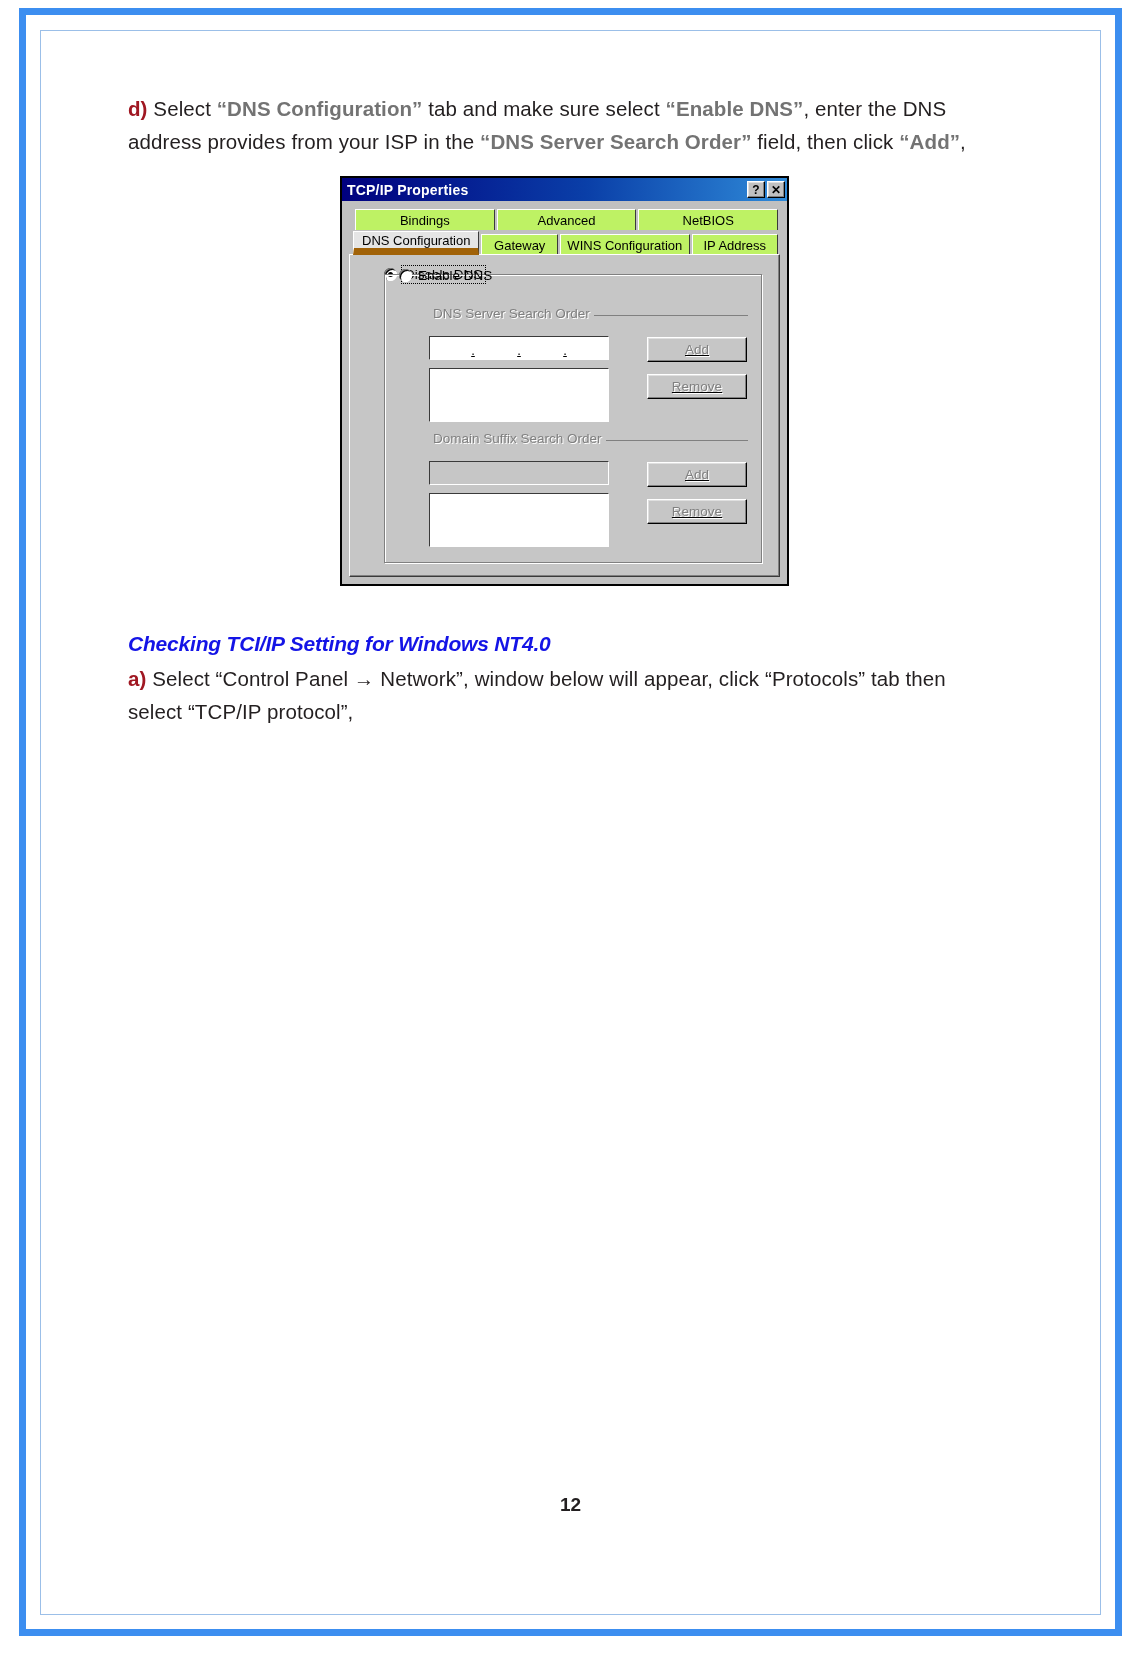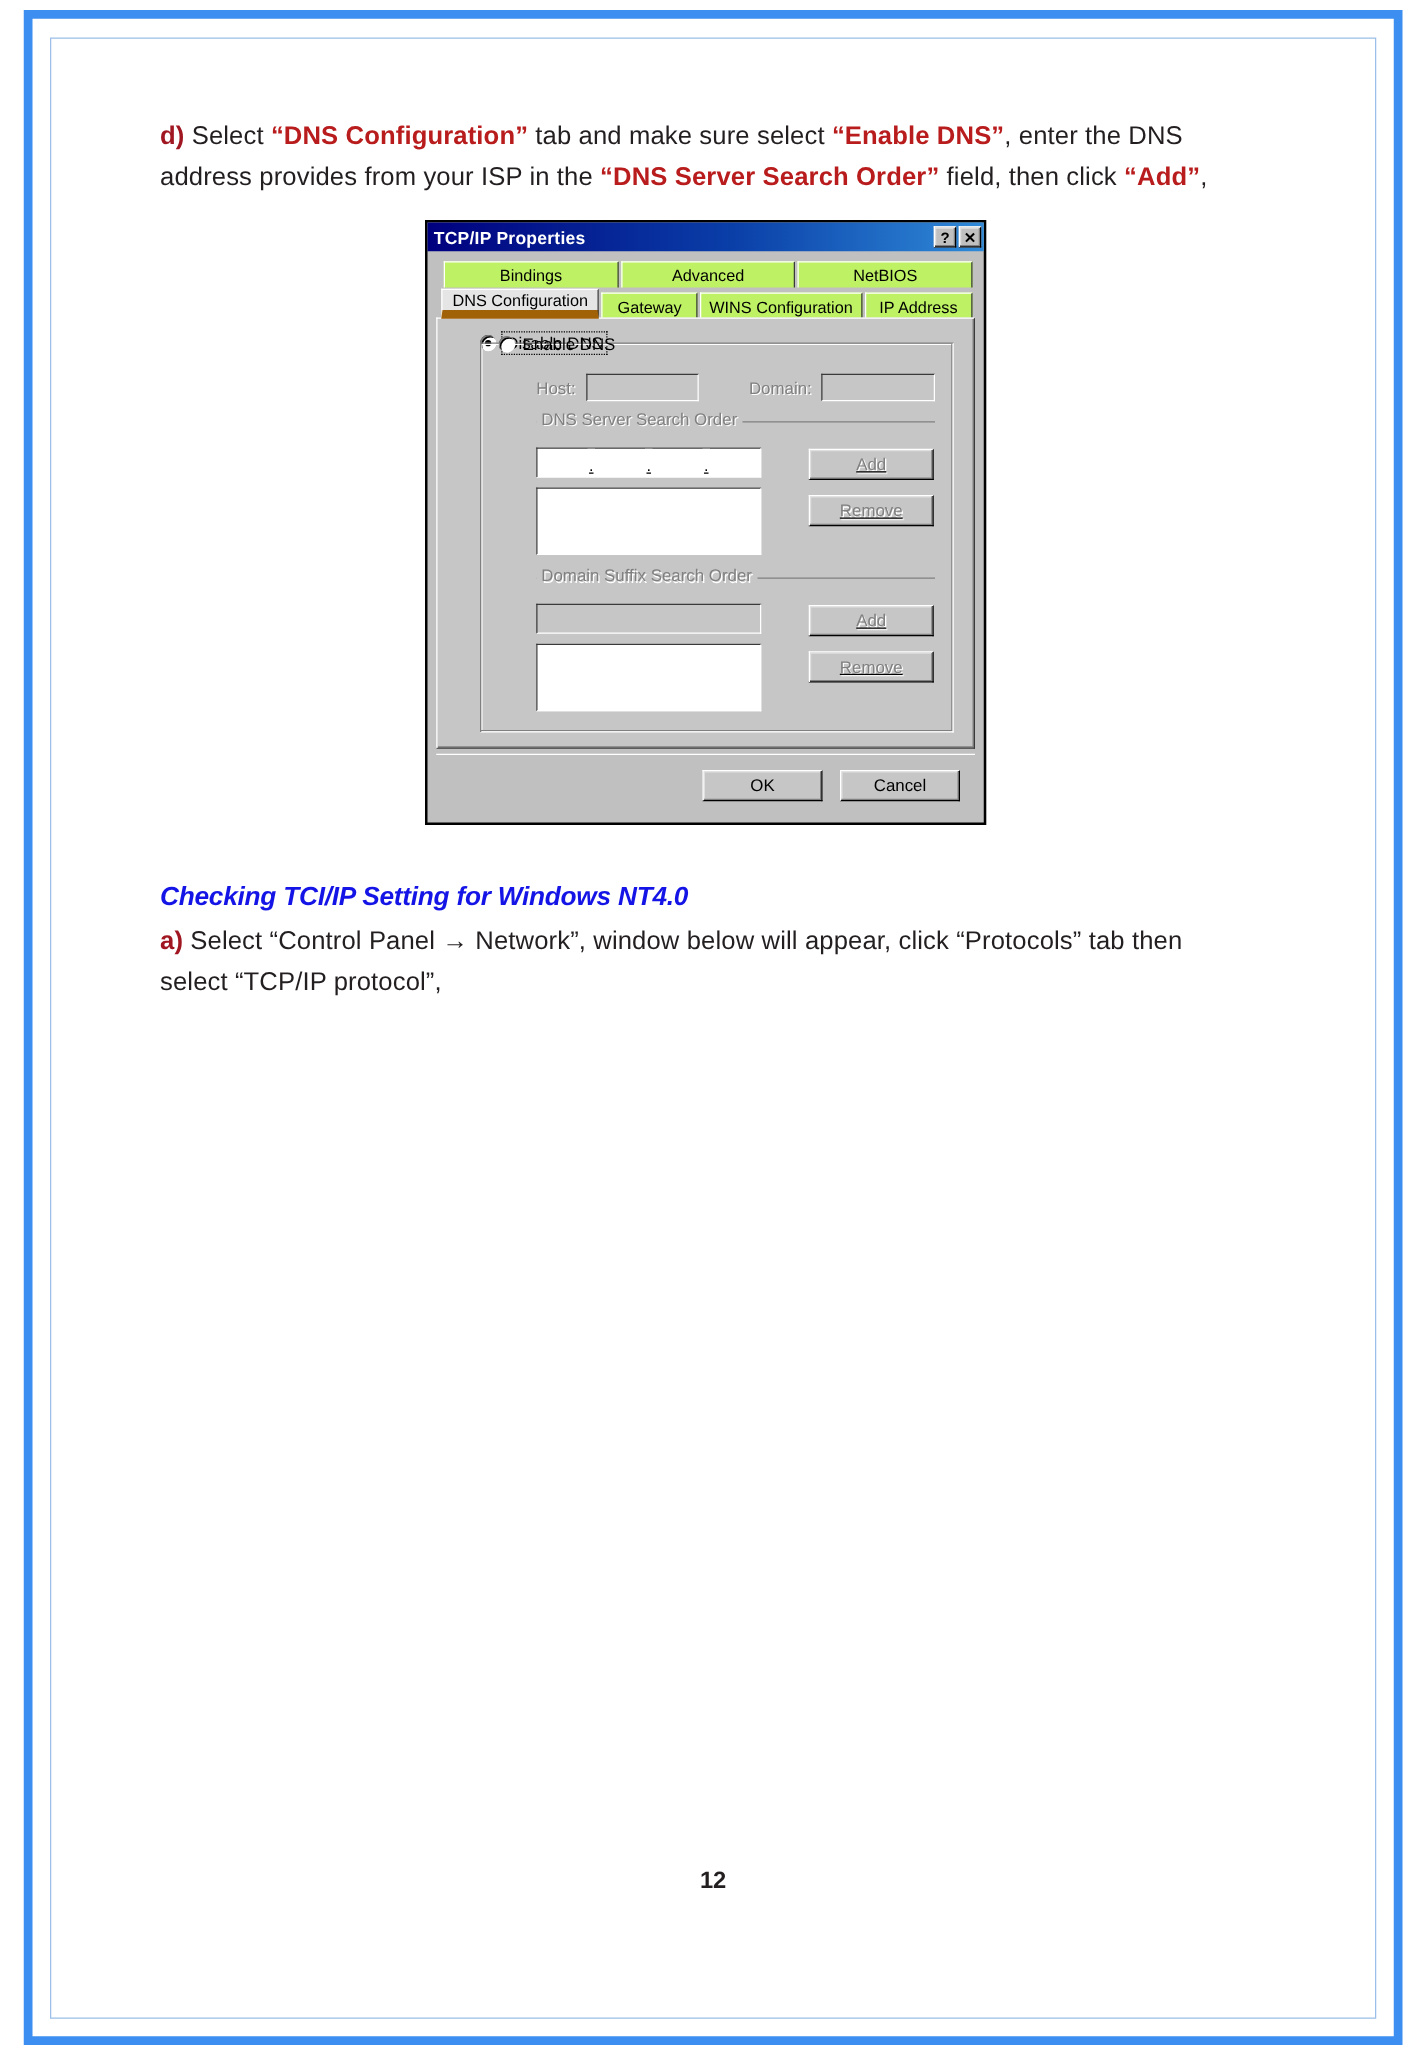--- a/index.html
+++ b/index.html
@@ -53,21 +53,21 @@
     color: #231f20;
     letter-spacing: 0.1px;
     font-stretch: condensed;
   }
   .lead {
     color: #a01722;
     font-weight: bold;
   }
   .bold {
     font-weight: bold;
-    color: #b91c1c;
+    color: #737373;
   }
 
   h2.section-heading {
     margin: 0;
     font-size: 21px;
     font-weight: bold;
     font-style: italic;
     color: #1414e6;
     letter-spacing: -0.2px;
   }
@@ -418,26 +418,20 @@
             </div>
 
             <div class="groupbox top-enable">
               <div class="group-legend legend-enable">
                 <span class="radio-line" style="margin-left:0">
                   <span class="radio"></span>
                   <span class="radio-label" style="color:#000;text-shadow:none">Enable DNS</span>
                 </span>
               </div>
 
-              <div class="field-row">
-                <span class="fld-label">Host:</span>
-                <span class="sunken host-input"></span>
-                <span class="fld-label" style="margin-left:40px">Domain:</span>
-                <span class="sunken domain-input"></span>
-              </div>
 
               <div class="inner-group">
                 <span class="group-legend">DNS Server Search Order</span>
                 <div class="search-row">
                   <div class="search-col-left">
                     <span class="sunken white ip-box">
                       <span class="ip-oct"></span>
                       <span class="ip-dot">.</span>
                       <span class="ip-oct"></span>
                       <span class="ip-dot">.</span>
@@ -464,24 +458,20 @@
                   <div class="search-col-right">
                     <span class="btn">Add</span>
                     <span class="btn">Remove</span>
                   </div>
                 </div>
               </div>
 
             </div>
           </div>
 
-          <div class="dialog-footer">
-            <span class="btn enabled footer-btn">OK</span>
-            <span class="btn enabled footer-btn">Cancel</span>
-          </div>
 
         </div>
       </div>
     </div>
 
     <div class="spacer-after-dialog"></div>
 
     <h2 class="section-heading">Checking TCI/IP Setting for Windows NT4.0</h2>
 
     <p class="body" style="margin-top:6px"><span class="lead">a)</span><span> Select “Control Panel → Network”, window below will appear, click “Protocols” tab then select “TCP/IP protocol”,</span></p>

